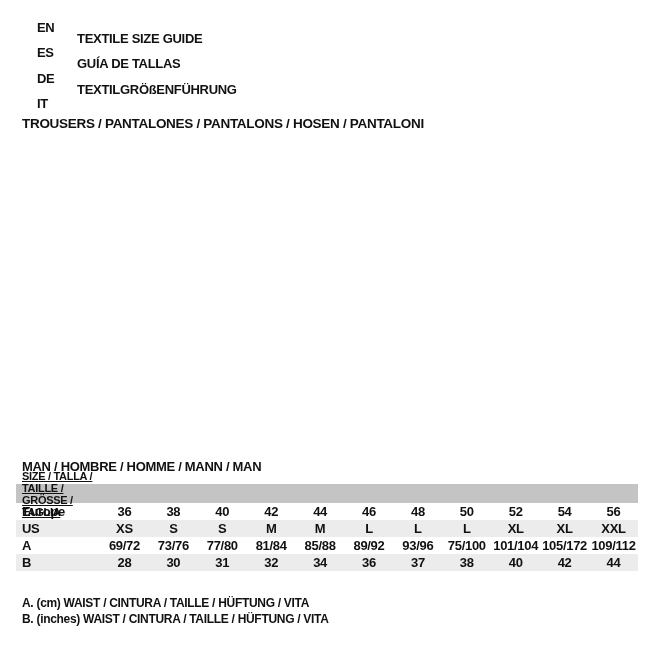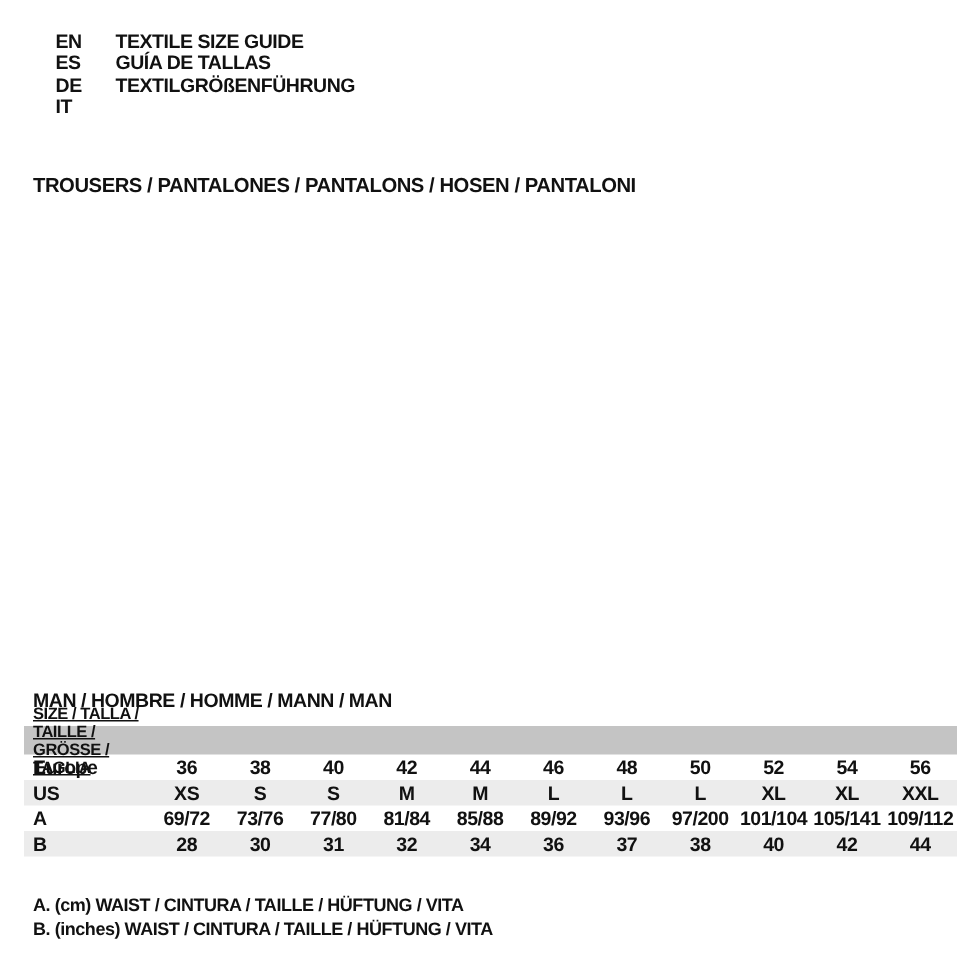--- a/index.html
+++ b/index.html
@@ -5,21 +5,21 @@
   html,body{margin:0;padding:0;background:#fff;}
   .page{
     position:relative;width:645px;height:645px;background:#ffffff;
     font-family:"Liberation Sans", sans-serif;color:#111;overflow:hidden;
     -webkit-font-smoothing:antialiased;
   }
   
   .lang-list{position:absolute;left:25px;top:21px;}
   .lang-row{display:flex;line-height:14.4px;font-size:13px;font-weight:700;letter-spacing:-0.3px;}
   .lang-code{width:40px;flex:0 0 40px;padding-left:12px;}
-  .lang-label{white-space:nowrap;}
+  .lang-label{white-space:nowrap;margin-top:11px;}
   .category{
     position:absolute;left:22px;top:116px;font-size:13.5px;font-weight:700;
     letter-spacing:-0.3px;white-space:nowrap;
   }
   
   .figure{position:absolute;left:425px;top:0;width:220px;height:440px;}
   .figure svg{display:block;width:220px;height:440px;}
   .figure text{font-family:"Liberation Sans", sans-serif;font-weight:700;}
   
   .man-title{
@@ -100,23 +100,23 @@
         </div>
         <div class="trow">
           <span class="tlabel">A</span>
           <span class="tcell">69/72</span>
           <span class="tcell">73/76</span>
           <span class="tcell">77/80</span>
           <span class="tcell">81/84</span>
           <span class="tcell">85/88</span>
           <span class="tcell">89/92</span>
           <span class="tcell">93/96</span>
-          <span class="tcell">97/200</span>
+          <span class="tcell">75/100</span>
           <span class="tcell">101/104</span>
-          <span class="tcell">105/141</span>
+          <span class="tcell">105/172</span>
           <span class="tcell">109/112</span>
         </div>
         <div class="trow shaded">
           <span class="tlabel">B</span>
           <span class="tcell">28</span>
           <span class="tcell">30</span>
           <span class="tcell">31</span>
           <span class="tcell">32</span>
           <span class="tcell">34</span>
           <span class="tcell">36</span>

